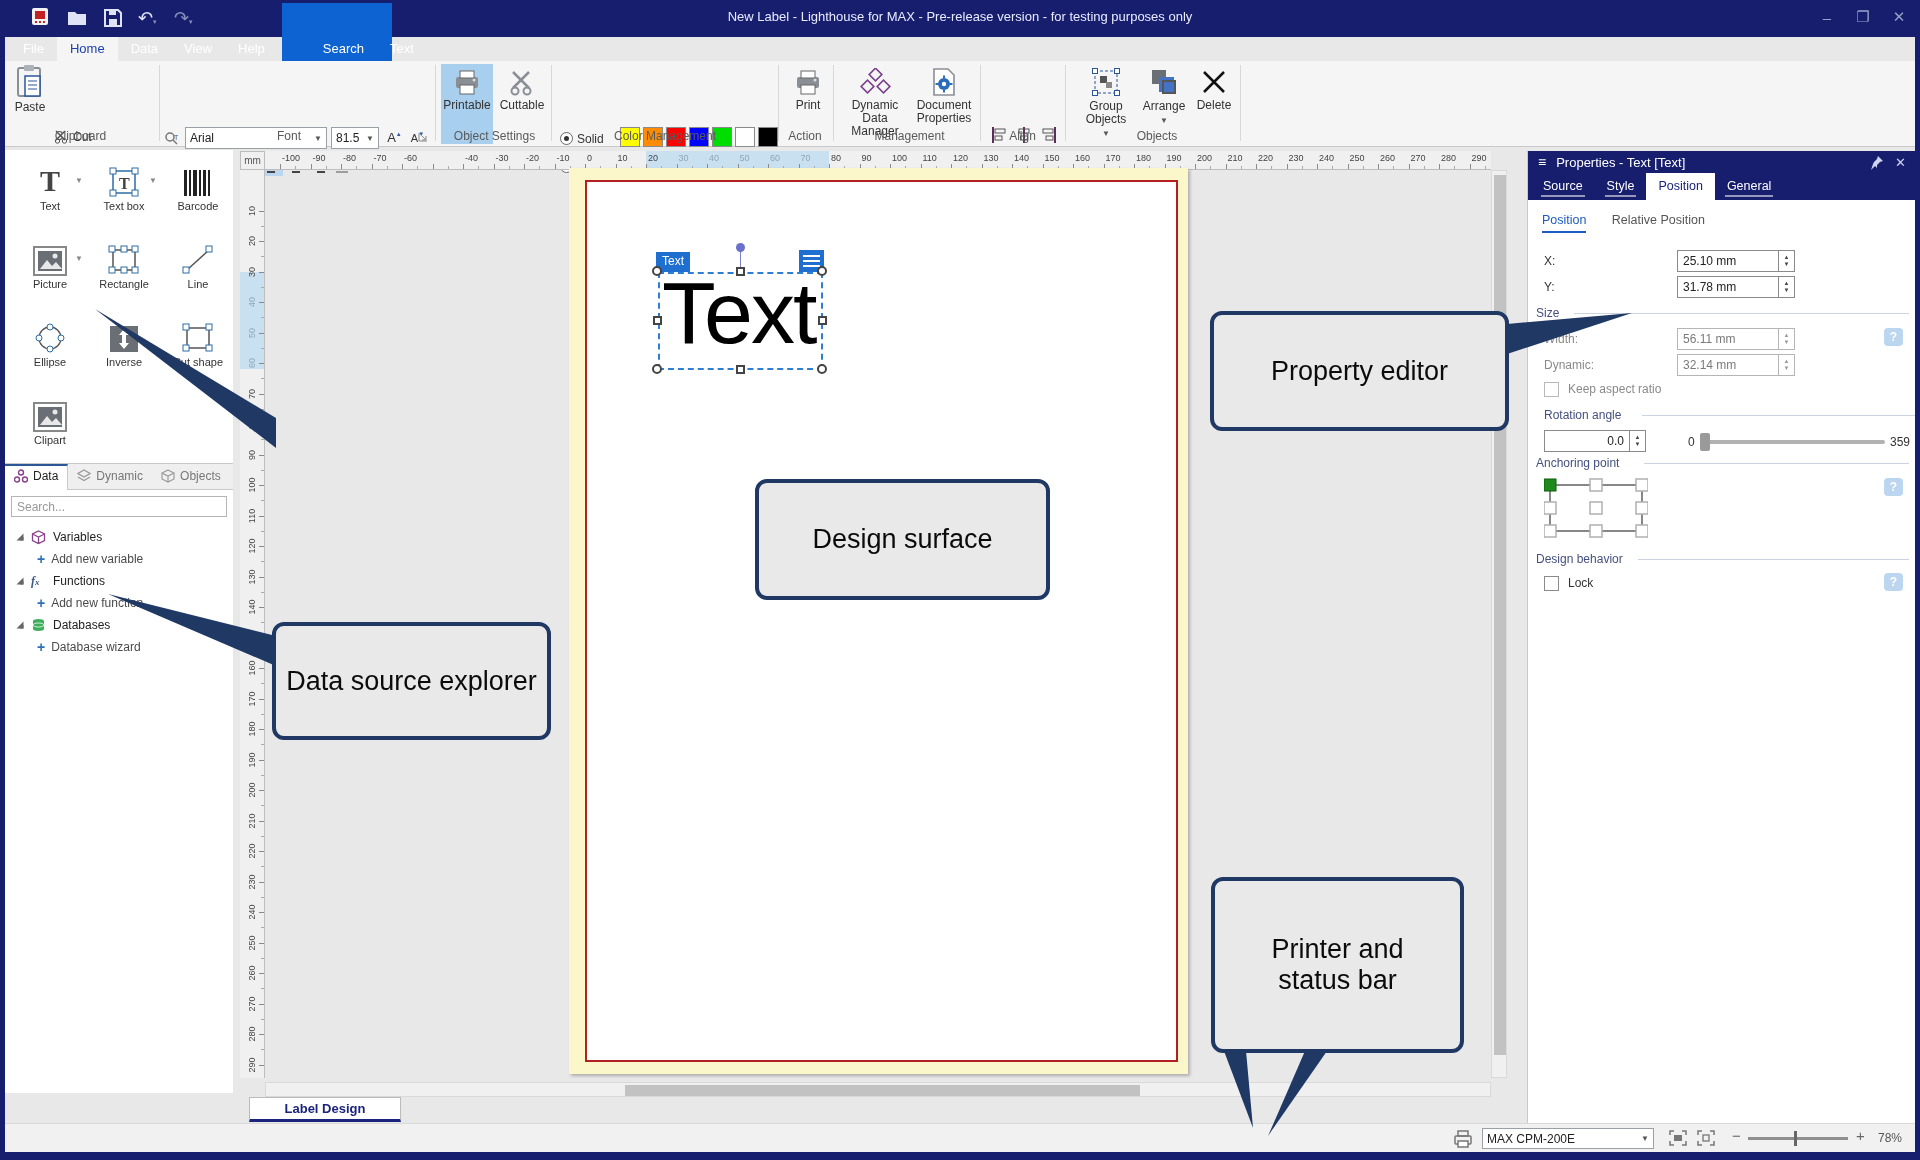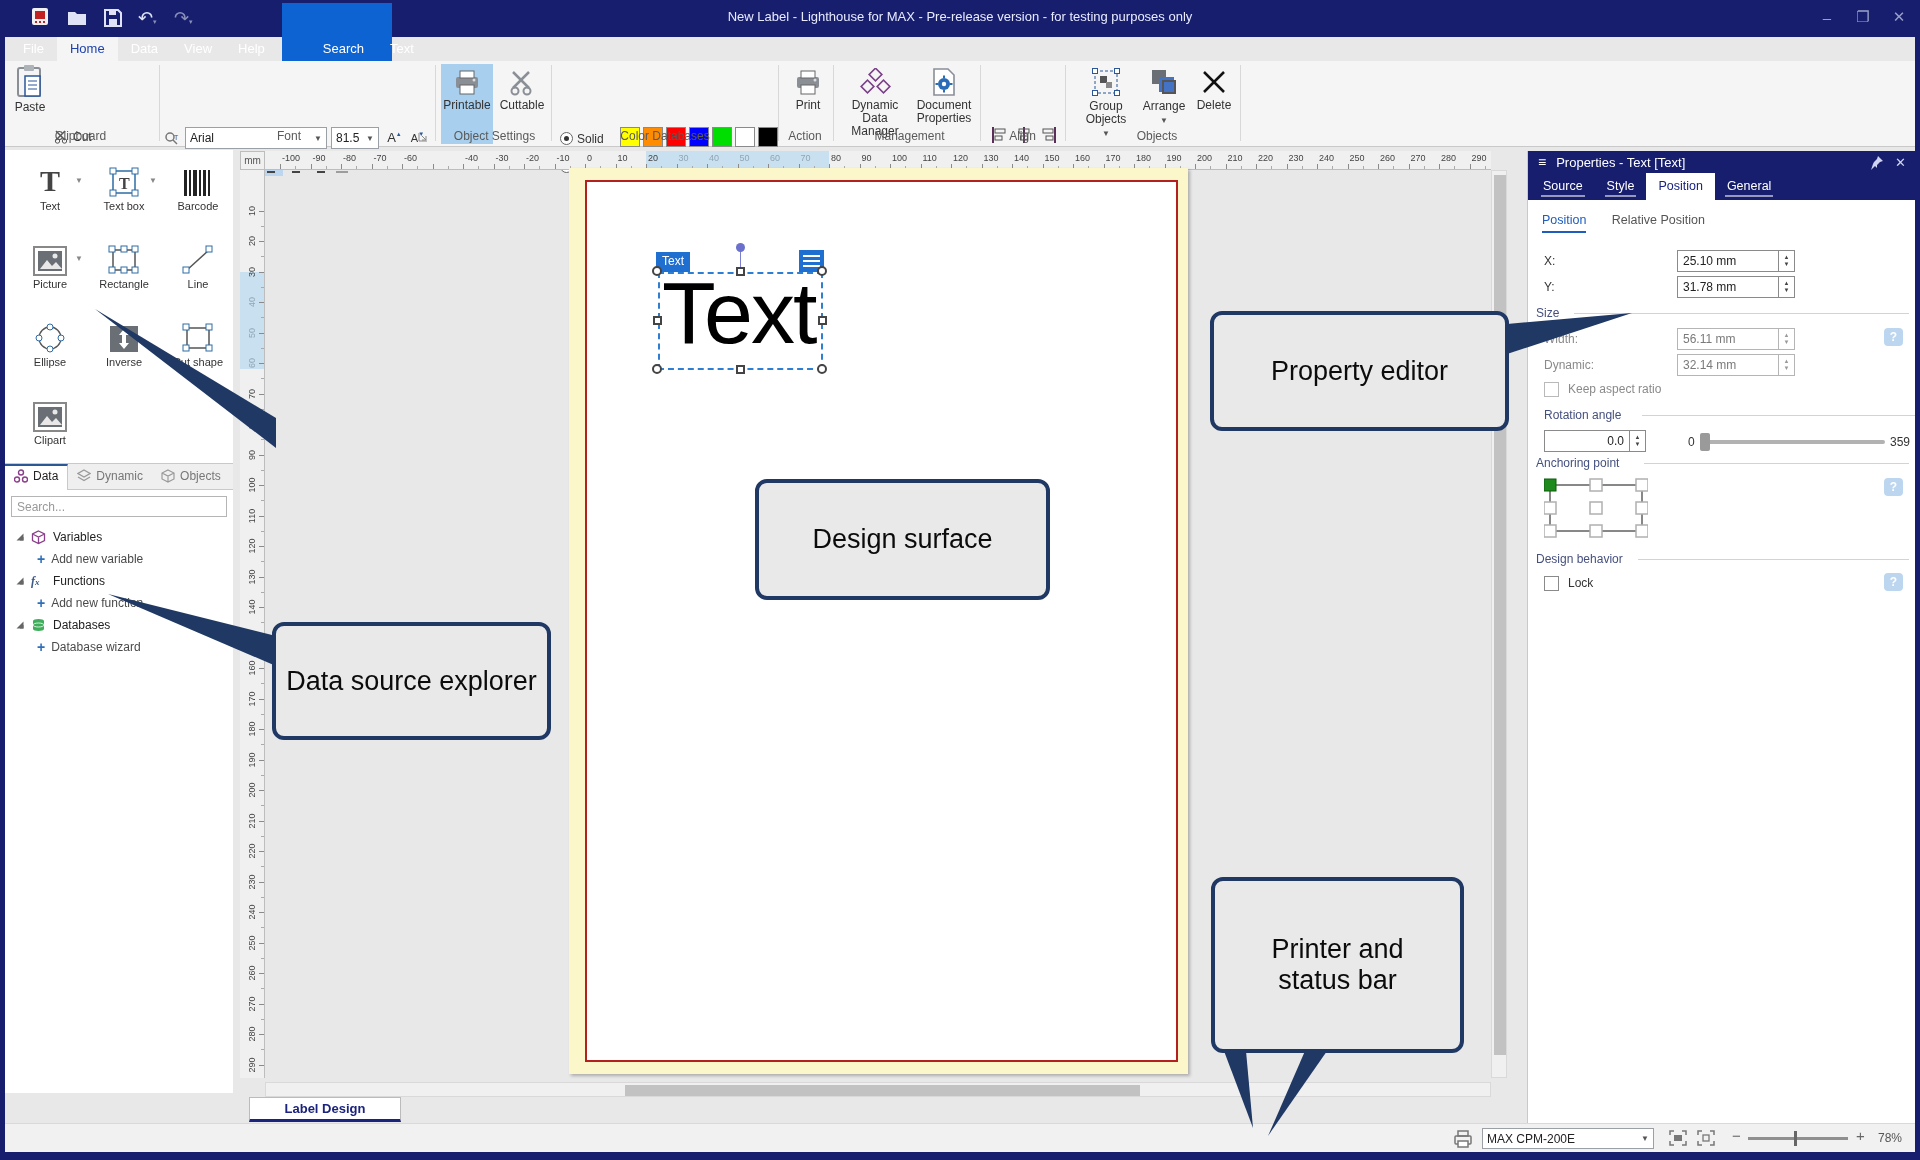--- a/index.html
+++ b/index.html
@@ -304,21 +304,21 @@
         <div class="swatch" style="background: rgb(0, 0, 0);"></div>
       </div>
     <div class="smallrow" style="left:620px; top:98px; gap:0">
         <div class="numsw" style="background: rgb(207, 192, 0); color: rgb(0, 0, 0);">1</div>
         <span class="dd">▼</span>
         <div class="numsw" style="background: rgb(24, 122, 24); color: rgb(255, 255, 255);">2</div>
         <span class="dd">▼</span>
         <div class="numsw" style="background: rgb(154, 154, 154); color: rgb(0, 0, 0);">3</div>
         <span class="dd">▼</span>
       </div>
-    <div class="glabel" style="left:560px; width:210px">Color Databases</div>
+    <div class="glabel" style="left:560px; width:210px">Color Management</div>
     <div class="gsep" style="left:778px"></div>
 
     <div class="bigbtn" style="left:786px; width:44px">
       <svg class="icon" style="margin:4px auto 0" width="30" height="28">
           <rect x="4" y="9" width="22" height="11" rx="2" fill="#8a8f96"></rect>
           <rect x="8" y="3" width="14" height="7" fill="#fff" stroke="#666"></rect>
           <rect x="8" y="17" width="14" height="9" fill="#fff" stroke="#666"></rect>
           <circle cx="22" cy="12" r="1.5" fill="#ddd"></circle>
         </svg>
       <div class="cap">Print</div>

